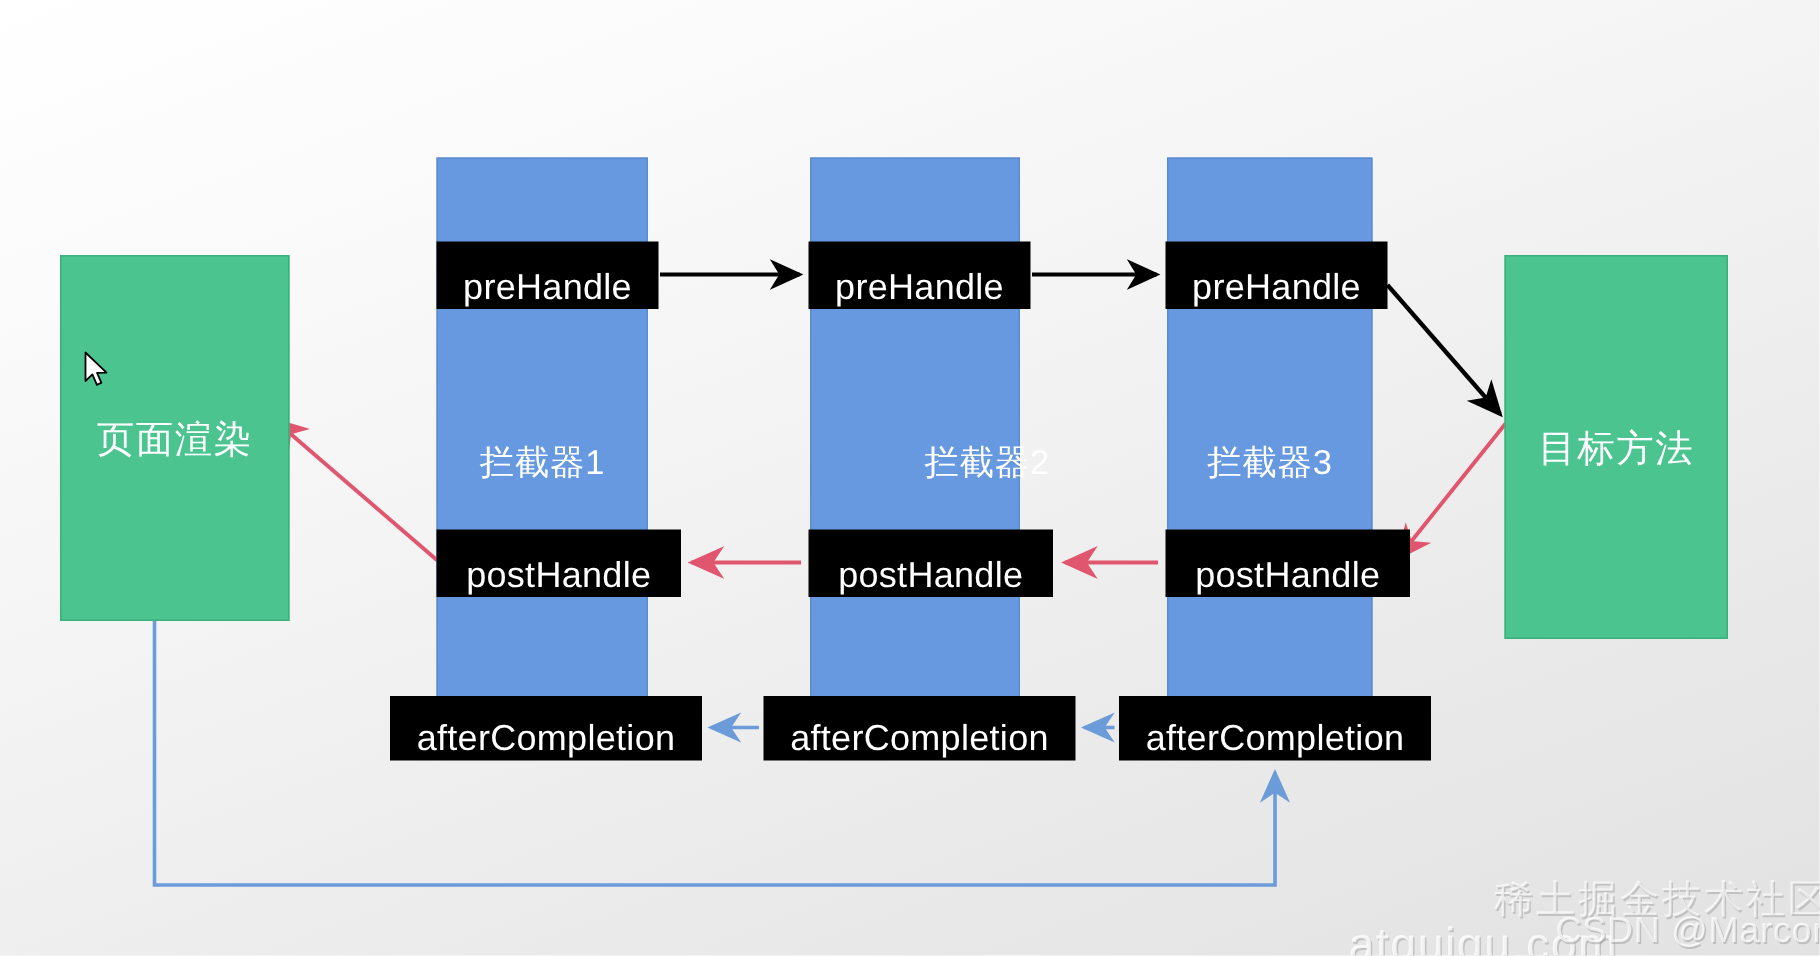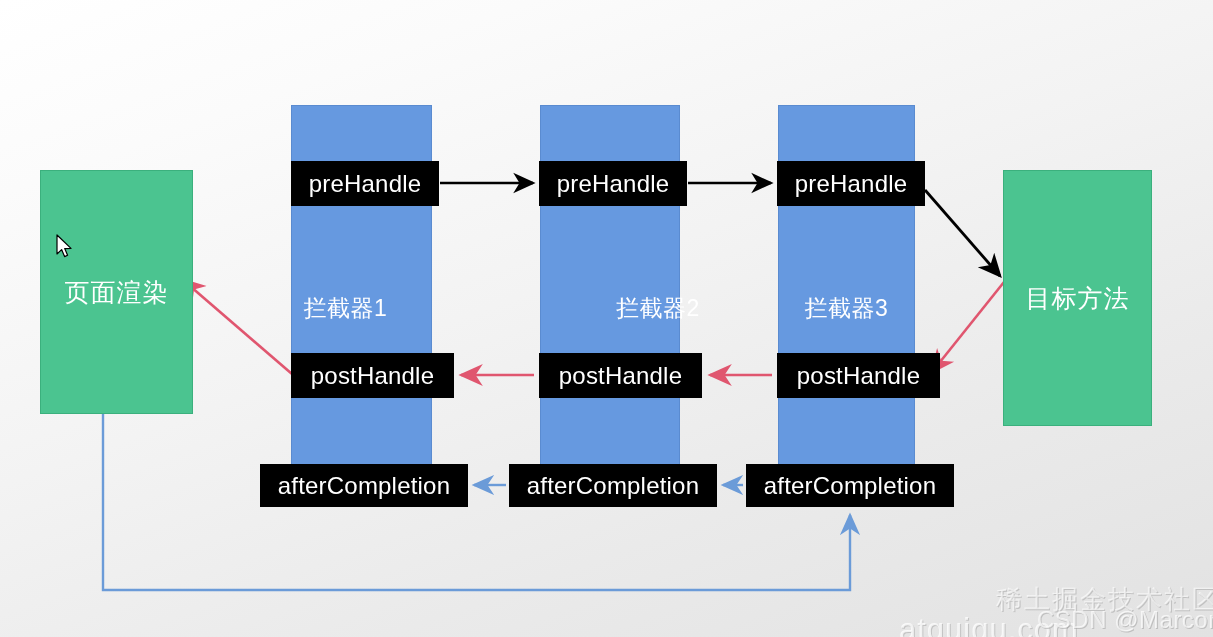--- a/index.html
+++ b/index.html
@@ -51,21 +51,21 @@
     font-size: 23px;
     text-align: center;
     letter-spacing: 0.5px;
     white-space: nowrap;
   }
   .black-box {
     position: absolute;
     background: #000000;
     color: #ffffff;
     display: flex;
-    align-items: center;
+    align-items: flex-end;
     justify-content: center;
     font-size: 24px;
     letter-spacing: 0.2px;
     white-space: nowrap;
     box-sizing: border-box;
   }
   .cursor {
     position: absolute;
     width: 18px;
     height: 26px;
@@ -137,21 +137,21 @@
 
   <div class="node green-box" style="left:40px; top:170px; width:153px; height:244px;font-family:Liberation Serif, serif;">
     <span>页面渲染</span>
   </div>
 
   <div class="node green-box" style="left:1003px; top:170px; width:149px; height:256px;">
     <span>目标方法</span>
   </div>
 
   <div class="node blue-col" style="left:291px; top:105px; width:141px; height:362px;"></div>
-  <div class="col-label" style="left:275px; top:293px; width:141px;">拦截器1</div>
+  <div class="col-label" style="left:291px; top:293px; width:141px;">拦截器1</div>
 
   <div class="node blue-col" style="left:540px; top:105px; width:140px; height:362px;"></div>
   <div class="col-label" style="left:540px; top:293px; width:140px;margin-left:48px;">拦截器2</div>
 
   <div class="node blue-col" style="left:778px; top:105px; width:137px; height:362px;"></div>
   <div class="col-label" style="left:778px; top:293px; width:137px;">拦截器3</div>
 
   <div class="black-box" style="left:291px; top:161px; width:148px; height:45px;">
     <span>preHandle</span>
   </div>

